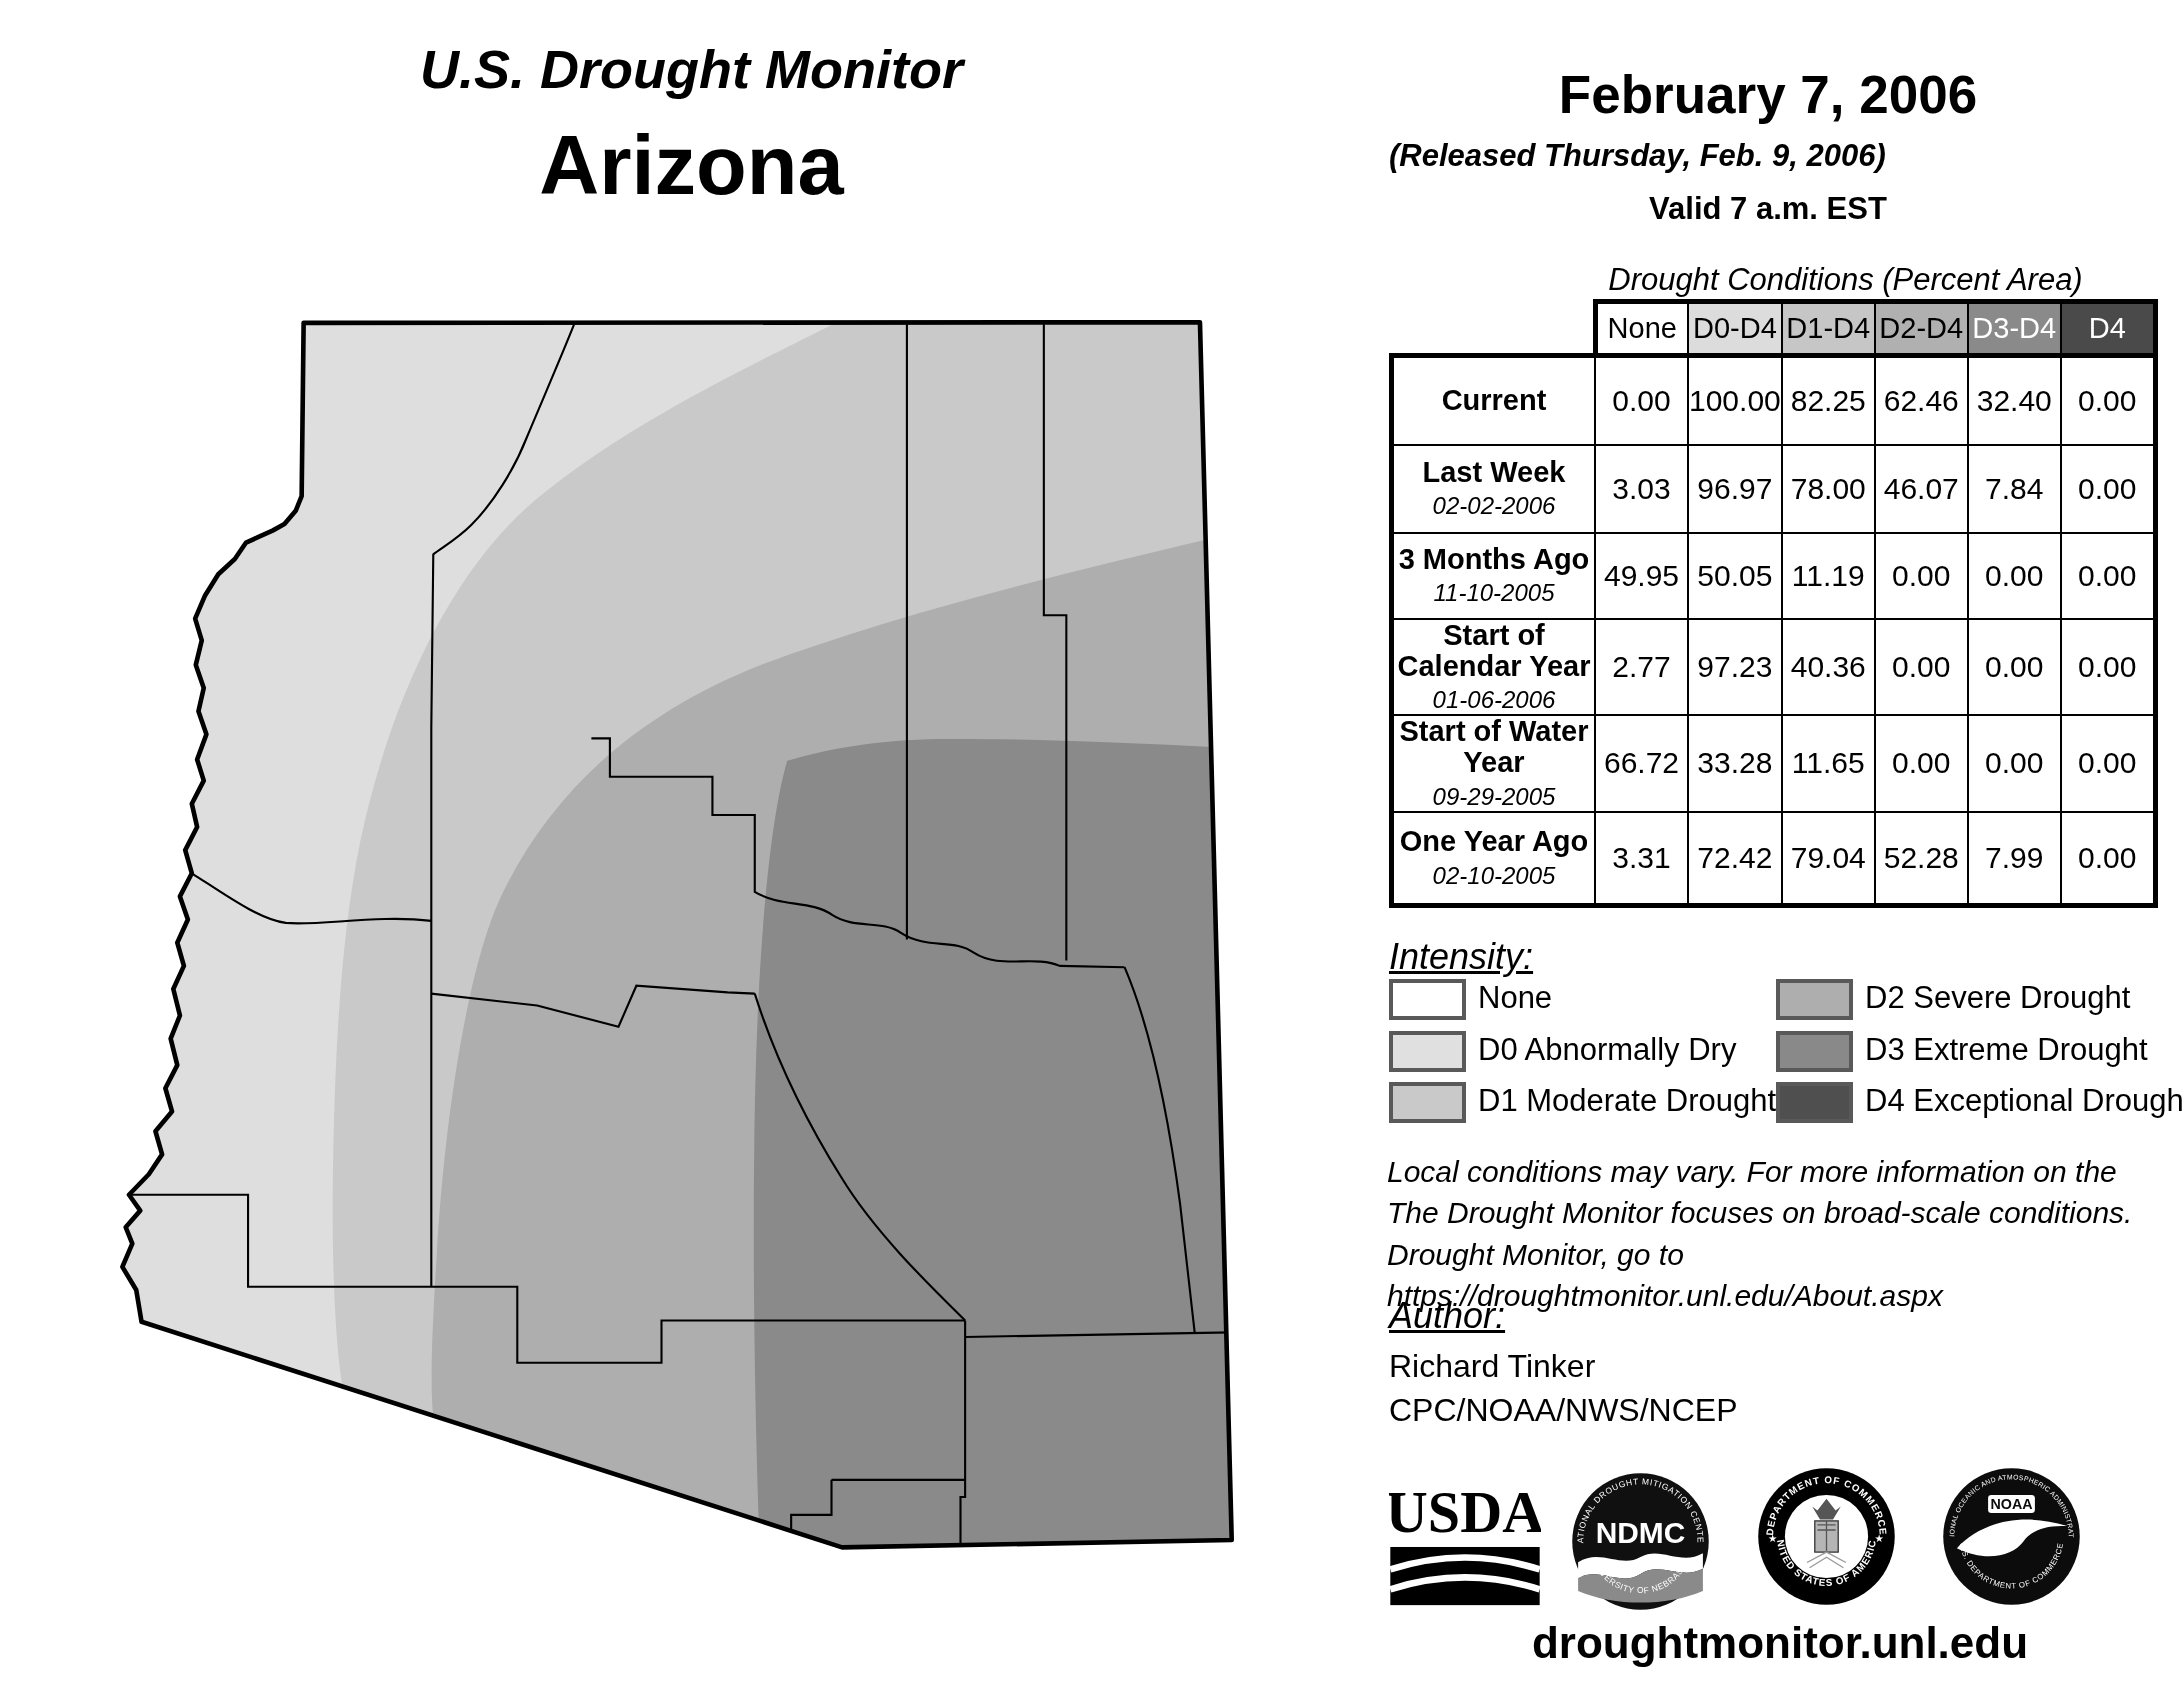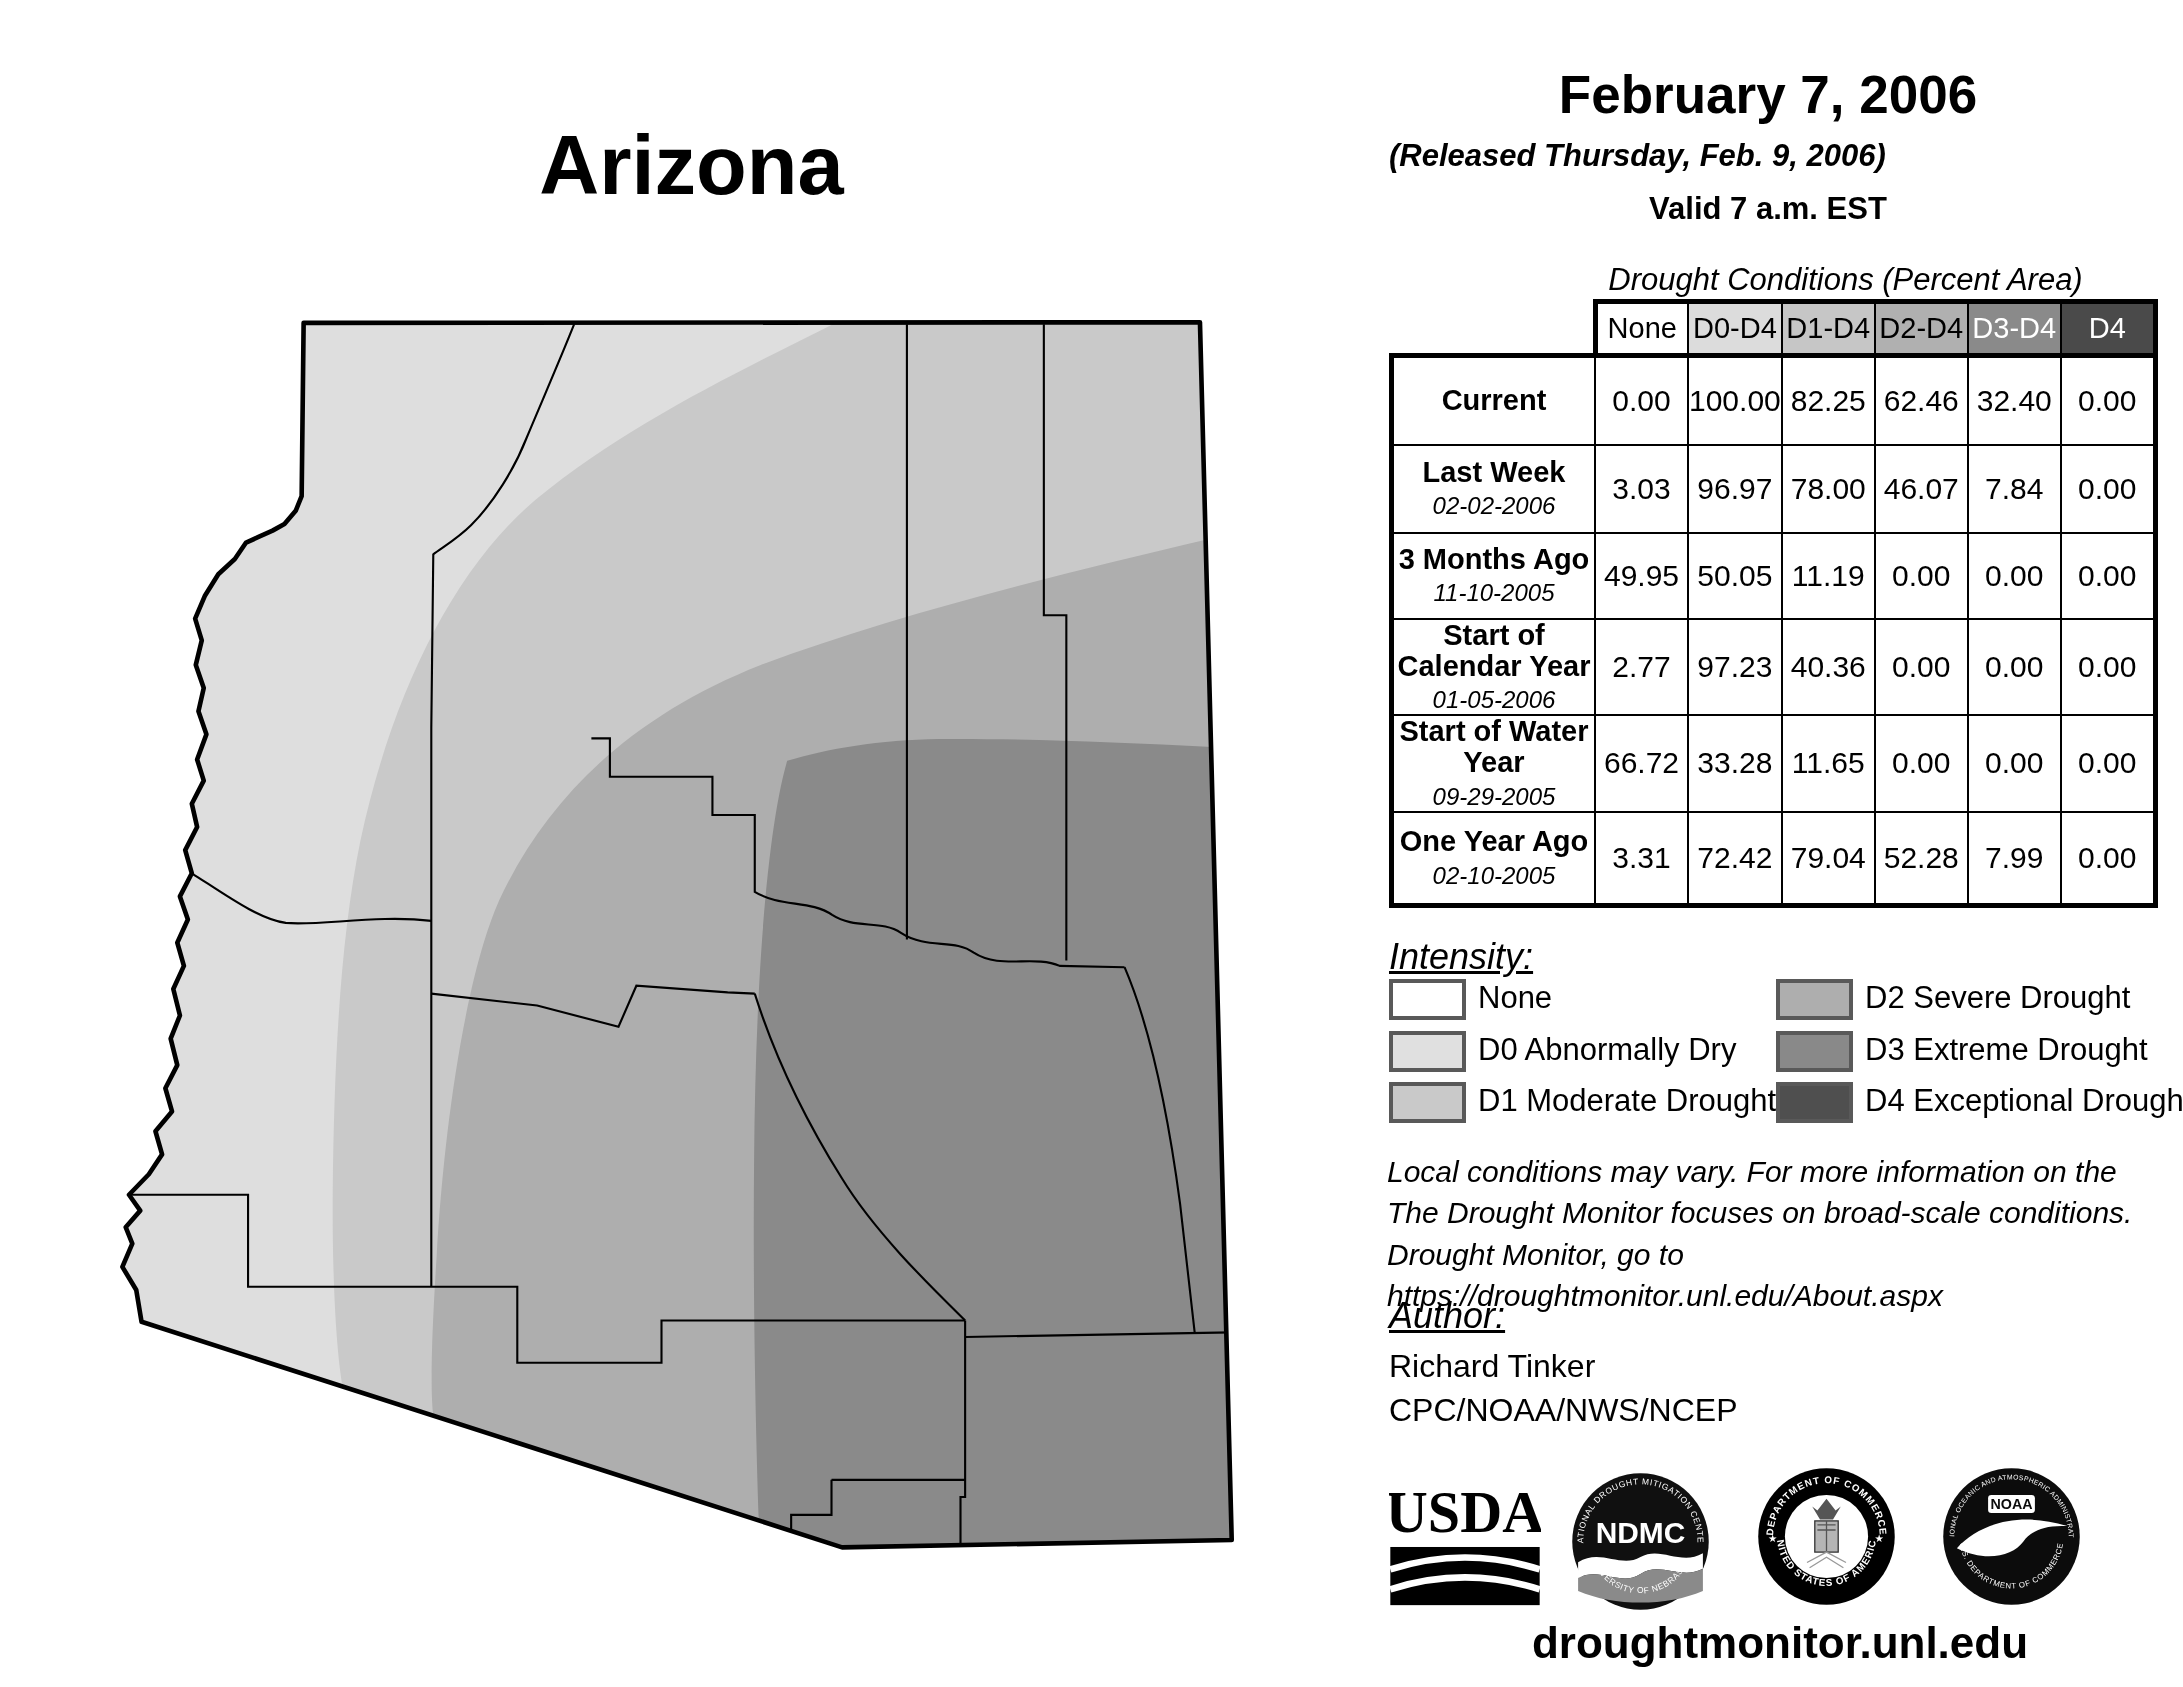--- a/index.html
+++ b/index.html
@@ -40,20 +40,21 @@
   #author-name{left:1389px;top:1348px;font-size:32px;}
   #author-org{left:1389px;top:1392px;font-size:32px;}
   #footer-url{left:1416px;top:1618px;width:728px;text-align:center;font-size:44px;font-weight:bold;}
   svg{display:block;}
 </style>
 </head>
 <body>
 
 <div id="page">
 
+  <div class="abs" id="usdm-title">U.S. Drought Monitor</div>
   <div class="abs" id="state-title">Arizona</div>
 
   <div class="abs" id="date-title">February 7, 2006</div>
   <div class="abs" id="released">(Released Thursday, Feb. 9, 2006)</div>
   <div class="abs" id="valid">Valid 7 a.m. EST</div>
 
   <svg class="abs" style="left:0;top:0" width="1323" height="1687" viewBox="0 0 2000 2550">
     <defs>
       <clipPath id="azclip">
         <path d="M459,488 L1814,487 L1862,2328 L1273,2339 L214,1998 L206,1950 L185,1915 L200,1880 L190,1855 L212,1830 L195,1806 L225,1775 L245,1745 L235,1710 L260,1680 L250,1645 L268,1610 L258,1570 L272,1535 L262,1495 L278,1460 L268,1425 L284,1390 L272,1355 L290,1320 L280,1285 L298,1250 L290,1215 L308,1180 L298,1148 L312,1110 L300,1075 L308,1040 L296,1005 L305,968 L295,935 L310,900 L330,868 L355,845 L372,820 L390,812 L412,802 L430,792 L447,772 L456,750 Z"></path>
@@ -127,21 +128,21 @@
         <td class="val">49.95</td>
         <td class="val">50.05</td>
         <td class="val">11.19</td>
         <td class="val">0.00</td>
         <td class="val">0.00</td>
         <td class="val">0.00</td>
       </tr>
       <tr style="height:95px">
         <td class="rowlab">
             <div class="rlab">Start of Calendar Year</div>
-            <div class="rdate">01-05-2006</div>
+            <div class="rdate">01-06-2006</div>
           </td>
         <td class="val">2.77</td>
         <td class="val">97.23</td>
         <td class="val">40.36</td>
         <td class="val">0.00</td>
         <td class="val">0.00</td>
         <td class="val">0.00</td>
       </tr>
       <tr style="height:93px">
         <td class="rowlab">

